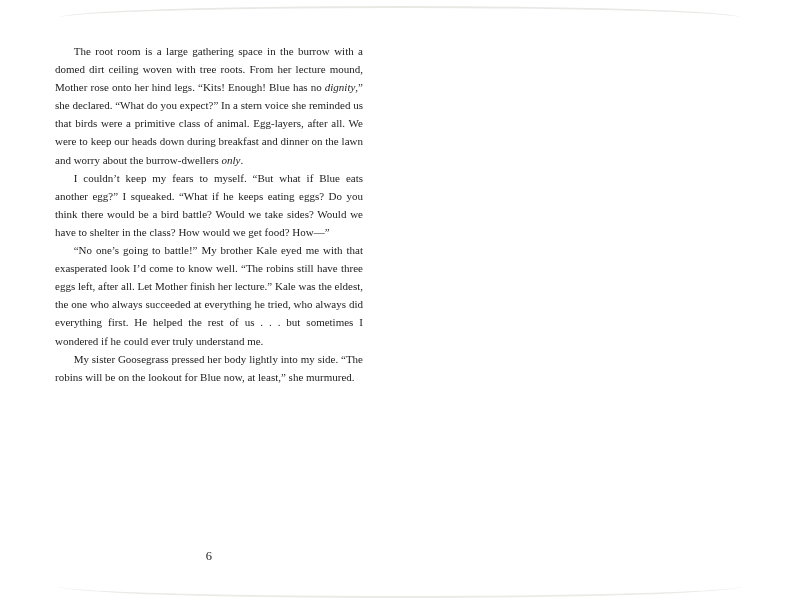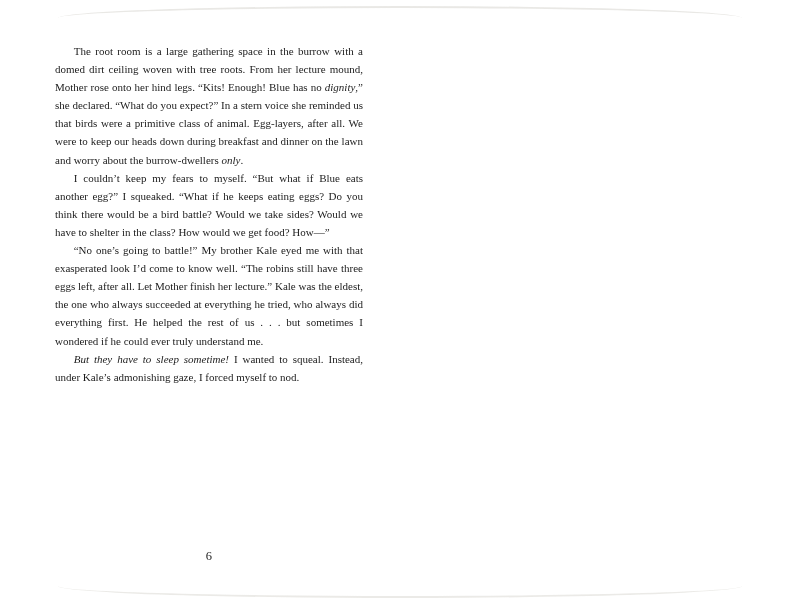--- a/index.html
+++ b/index.html
@@ -37,21 +37,21 @@
 <div class="book-spread">
 
   <div class="page-edge top"></div>
   <div class="page-edge bottom"></div>
 
   <div class="left-page">
     <div class="story-text">
         <p><span>The root room is a large gathering space in the burrow with a domed dirt ceiling woven with tree roots. From her lecture mound, Mother rose onto her hind legs. “Kits! Enough! Blue has no </span><em>dignity</em><span>,” she declared. “What do you expect?” In a stern voice she reminded us that birds were a primitive class of animal. Egg-layers, after all. We were to keep our heads down during breakfast and dinner on the lawn and worry about the burrow-dwellers </span><em>only</em><span>.</span></p>
         <p><span>I couldn’t keep my fears to myself. “But what if Blue eats another egg?” I squeaked. “What if he keeps eating eggs? Do you think there would be a bird battle? Would we take sides? Would we have to shelter in the class? How would we get food? How—”</span></p>
         <p><span>“No one’s going to battle!” My brother Kale eyed me with that exasperated look I’d come to know well. “The robins still have three eggs left, after all. Let Mother finish her lecture.” Kale was the eldest, the one who always succeeded at everything he tried, who always did everything first. He helped the rest of us . . . but sometimes I wondered if he could ever truly understand me.</span></p>
-        <p><em>But they have to sleep sometime!</em><span> I wanted to squeal. Instead, under Kale’s admonishing gaze, I forced myself to nod.</span></p>
+        <p><span>My sister Goosegrass pressed her body lightly into my side. “The robins will be on the lookout for Blue now, at least,” she murmured.</span></p>
       </div>
     <div class="page-number left">6</div>
   </div>
 
   <div class="right-page">
     
     
   </div>
 
 </div>

